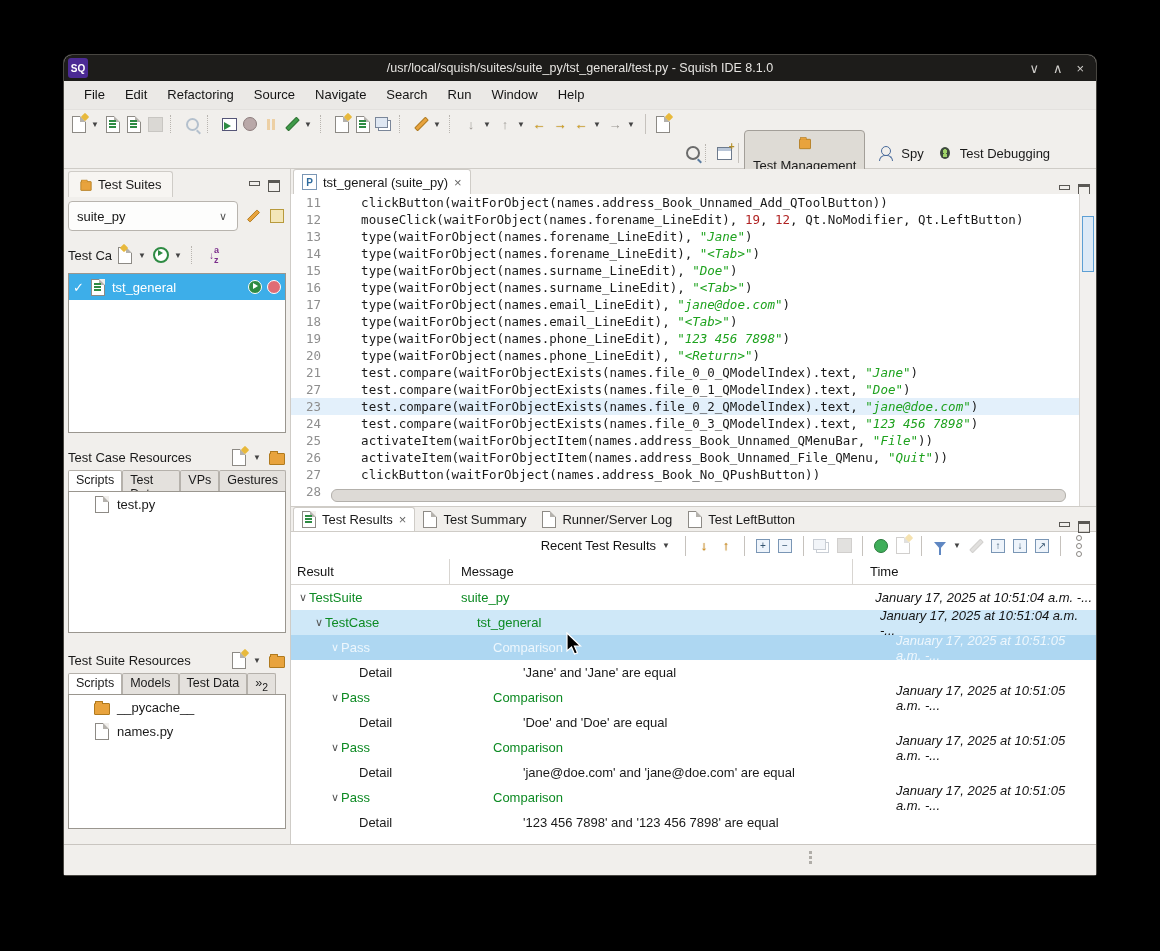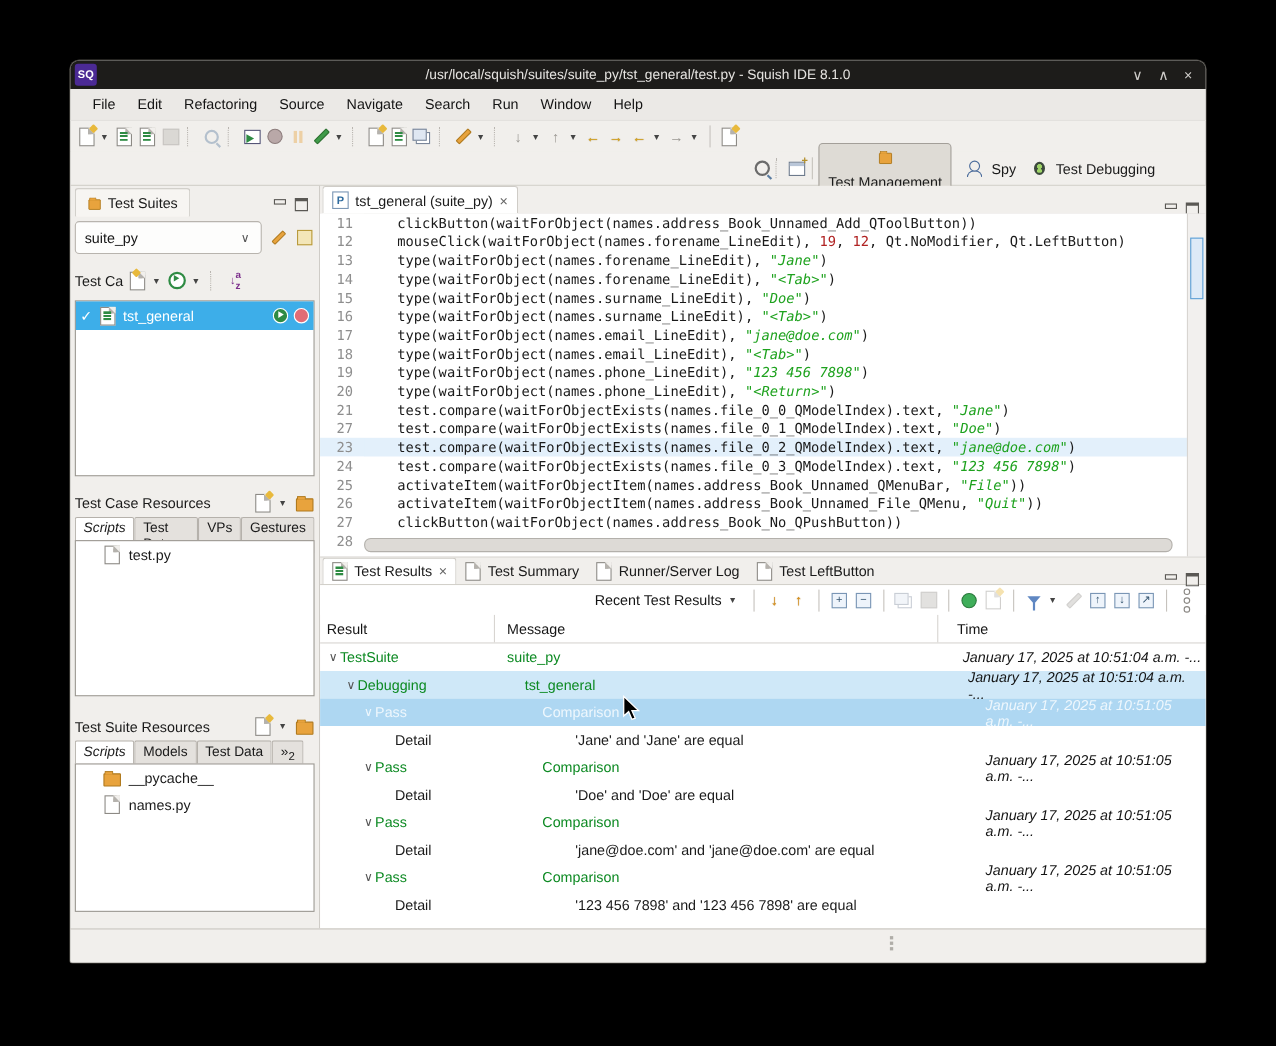--- a/index.html
+++ b/index.html
@@ -71,21 +71,21 @@
   .panel-head{display:flex;align-items:center;gap:4px;padding:0 4px;height:26px;}
   .view-tab{display:flex;align-items:center;gap:5px;background:#f7f5f2;border:1px solid #cfccc7;border-bottom:none;
             height:25px;padding:0 10px;border-radius:3px 3px 0 0;font-size:13px;}
   .minmax{margin-left:auto;display:flex;gap:8px;padding-right:6px;}
   .mm{width:12px;height:11px;position:relative;}
   .mm.min:after{content:"";position:absolute;left:1px;top:2px;width:9px;height:3px;border:1px solid #5a5854;}
   .mm.max:after{content:"";position:absolute;left:0;top:1px;width:10px;height:8px;border:1px solid #5a5854;border-top-width:3px;}
   .combo{display:flex;align-items:center;height:28px;background:#fdfdfc;border:1px solid #b8b4ae;border-radius:4px;
          padding:0 8px;flex:1;justify-content:space-between;color:#141414;}
   .ltab{border:1px solid #b5b1ab;border-bottom:none;padding:2px 7px;font-size:12.5px;background:#e4e1dd;border-radius:2px 2px 0 0;}
-  .ltab.active{background:#fff;font-style:italic;}
+  .ltab.active{background:#fff;}
   .listbox{position:absolute;left:4px;right:4px;background:#fff;border:1px solid #9a968f;}
   .tree-row{display:flex;align-items:center;gap:5px;height:26px;padding:0 4px;color:#141414;}
   .tree-row.sel{background:#3daee9;color:#fff;}
   .file-row{display:flex;align-items:center;gap:6px;height:24px;padding-left:24px;}
   .chev{font-size:11px;color:#555;width:12px;text-align:center;}
   
   .edit-tabbar{height:25px;display:flex;align-items:flex-end;background:#f1efec;border-bottom:1px solid #cfccc7;}
   .edit-tab{display:flex;align-items:center;gap:6px;background:#fff;border:1px solid #cfccc7;border-bottom:none;
             height:24px;padding:0 8px;border-radius:3px 3px 0 0;margin-left:2px;}
   .i-py{width:13px;height:14px;background:#fff;border:1px solid #7a96b5;font-size:10px;font-weight:bold;color:#2f6b9e;
@@ -521,21 +521,21 @@
                 <span class="c-result" style="width:158px;padding-left:6px">
                   <span class="chev" style="color:#555">∨</span>
                   <span>TestSuite</span>
                 </span>
                 <span class="c-msg" style="width:403px">suite_py</span>
                 <span class="c-time">January 17, 2025 at 10:51:04 a.m. -...</span>
               </div>
               <div class="rrow green lightsel">
                 <span class="c-result" style="width:158px;padding-left:22px">
                   <span class="chev" style="color:#555">∨</span>
-                  <span>Debugging</span>
+                  <span>TestCase</span>
                 </span>
                 <span class="c-msg" style="width:403px">tst_general</span>
                 <span class="c-time">January 17, 2025 at 10:51:04 a.m. -...</span>
               </div>
               <div class="rrow white">
                 <span class="c-result" style="width:158px;padding-left:38px">
                   <span class="chev" style="color:#eef7fd">∨</span>
                   <span>Pass</span>
                 </span>
                 <span class="c-msg" style="width:403px">Comparison</span>

